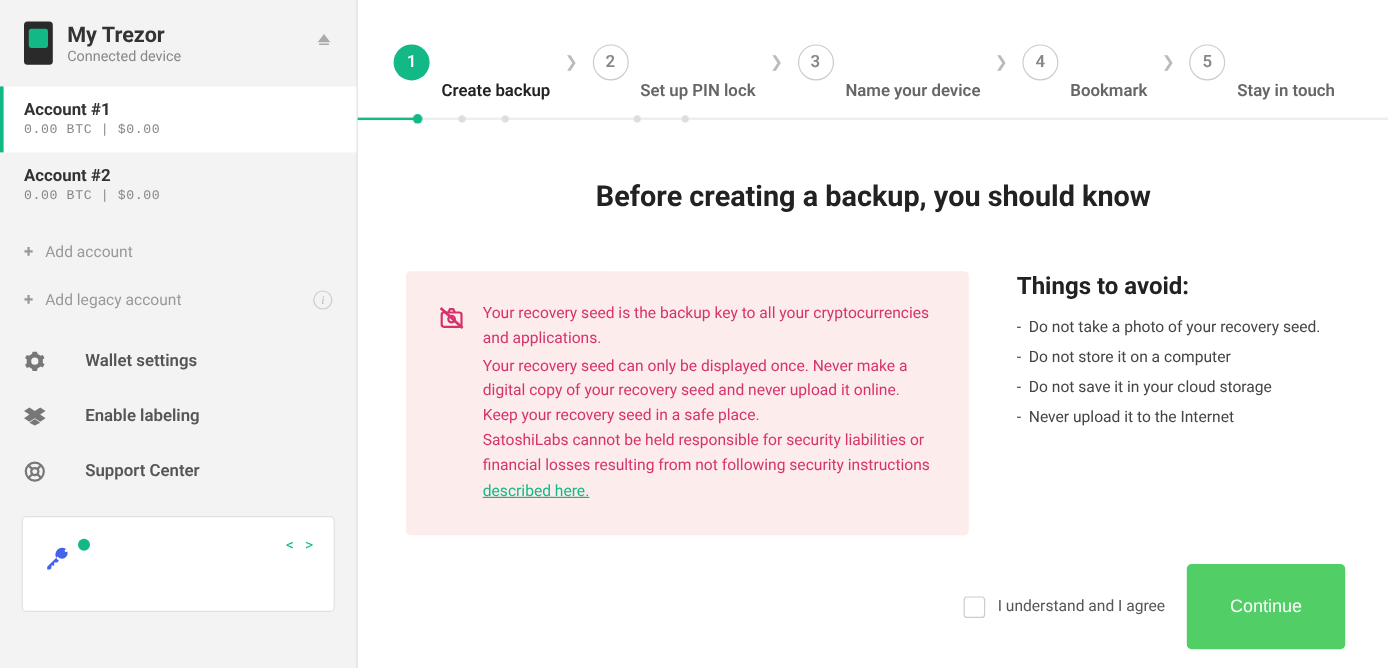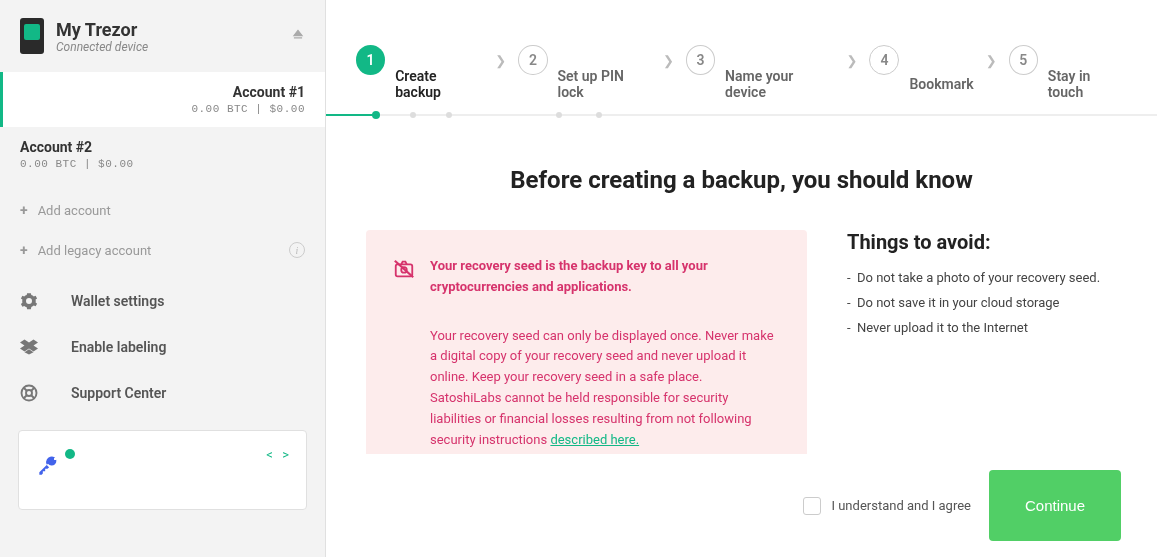--- a/index.html
+++ b/index.html
@@ -1,29 +1,29 @@
 <!DOCTYPE html>
 <html><head>
   <meta charset="utf-8">
   <style>
     * { margin: 0; padding: 0; box-sizing: border-box; }
     body { font-family: -apple-system, BlinkMacSystemFont, "Segoe UI", Roboto, Arial, sans-serif; color: #333; background: #fff; width: 1157px; height: 557px; overflow: hidden; display: flex; }
     
-    .sidebar { width: 326px; background: #f3f3f3; border-right: 1px solid #e0e0e0; display: flex; flex-direction: column; }
+    .sidebar { width: 298px; background: #f3f3f3; border-right: 1px solid #e0e0e0; display: flex; flex-direction: column; }
     
     .device-header { padding: 18px 20px 18px 20px; display: flex; align-items: center; }
     .device-icon { width: 24px; height: 36px; background: #2a2a2a; border-radius: 3px; position: relative; margin-right: 12px; }
     .device-icon::before { content: ''; position: absolute; top: 6px; left: 4px; right: 4px; height: 16px; background: #12b886; border-radius: 2px; }
     .device-info { flex: 1; }
     .device-name { font-size: 18px; font-weight: 700; color: #333; }
-    .device-status { font-size: 12px; color: #888; font-style: italic; }
+    .device-status { font-size: 12px; color: #888; }
     .eject-icon { color: #aaa; font-size: 14px; }
     
     .account-item { padding: 12px 20px; cursor: pointer; }
-    .account-item.active { background: #fff; border-left: 3px solid #12b886; padding-left: 17px; text-align: right; }
+    .account-item.active { background: #fff; border-left: 3px solid #12b886; padding-left: 17px; }
     .account-name { font-size: 14px; font-weight: 700; color: #333; margin-bottom: 3px; }
     .account-balance { font-size: 11px; font-family: "Courier New", monospace; color: #888; letter-spacing: 0.5px; }
     
     .sidebar-action { padding: 12px 20px; display: flex; align-items: center; color: #999; font-size: 13px; cursor: pointer; }
     .sidebar-action .plus { margin-right: 10px; font-size: 14px; font-weight: bold; }
     .info-icon { color: #bbb; border: 1px solid #ccc; border-radius: 50%; width: 16px; height: 16px; display: inline-flex; align-items: center; justify-content: center; font-size: 10px; font-style: italic; font-family: Georgia, serif; }
     
     .sidebar-menu { padding: 14px 20px; display: flex; align-items: center; color: #555; font-size: 14px; font-weight: 600; cursor: pointer; gap: 21px; }
     .sidebar-menu .menu-icon { margin-right: 12px; width: 18px; height: 18px; display: inline-flex; align-items: center; justify-content: center; color: #777; }
     
@@ -46,28 +46,28 @@
     .step.active .step-label { color: #222; }
     .step:not(.active) .step-label { color: #666; }
     .chevron { color: #bbb; font-size: 13px; margin: 0 6px; }
     
     .progress-bar { height: 2px; background: #eee; position: relative; }
     .progress-fill { height: 2px; background: #12b886; width: 50px; position: absolute; left: 0; }
     .progress-dot { width: 8px; height: 8px; border-radius: 50%; background: #12b886; position: absolute; top: -3px; left: 46px; }
     .progress-odot { width: 6px; height: 6px; border-radius: 50%; background: #ddd; position: absolute; top: -2px; }
     
     .content { padding: 50px 40px 30px 40px; flex: 1; overflow: auto; }
-    .content-title { text-align: center; font-size: 24px; font-weight: 700; color: #222; margin-bottom: 36px; }
+    .content-title { text-align: center; font-size: 24px; font-weight: 700; color: #222; margin-bottom: 48px; }
     
     .two-col { display: flex; gap: 40px; max-width: 800px; margin: 0 auto; }
     
     .warning-box { background: #fdecec; border-radius: 4px; padding: 26px 26px 26px 26px; flex: 1; display: flex; gap: 14px; }
     .cam-icon { width: 24px; color: #d6336c; flex-shrink: 0; margin-top: 2px; }
     .warning-text { color: #d6336c; font-size: 13px; line-height: 1.6; }
-    .warning-text strong { font-weight: 700; display: block; margin-bottom: 28px; }
+    .warning-text strong { font-weight: 400; display: block; margin-bottom: 2px; }
     .warning-text .link { color: #12b886; text-decoration: underline; cursor: pointer; }
     
     .avoid-col { flex: 0 0 270px; font-size: 13px; color: #444; }
     .avoid-title { font-weight: 700; color: #222; margin-bottom: 16px; font-size: 20px; }
     .avoid-col ul { list-style: none; }
     .avoid-col li { margin-bottom: 10px; padding-left: 10px; position: relative; }
     .avoid-col li::before { content: '-'; position: absolute; left: 0; }
     
     .footer { display: flex; justify-content: flex-end; align-items: center; padding: 16px 36px; gap: 18px; border-top: 0; }
     .checkbox-wrap { display: flex; align-items: center; gap: 10px; cursor: pointer; }
@@ -210,20 +210,21 @@
           <strong>Your recovery seed is the backup key to all your cryptocurrencies and applications.</strong>
           <span>Your recovery seed can only be displayed once. Never make a digital copy of your recovery seed and never upload it online. Keep your recovery seed in a safe place.</span><br>
           <span>SatoshiLabs cannot be held responsible for security liabilities or financial losses resulting from not following security instructions </span><span class="link">described here.</span>
         </div>
       </div>
 
       <div class="avoid-col">
         <div class="avoid-title">Things to avoid:</div>
         <ul>
           <li>Do not take a photo of your recovery seed.</li>
+          <li>Do not store it on a computer</li>
           <li>Do not save it in your cloud storage</li>
           <li>Never upload it to the Internet</li>
         </ul>
       </div>
     </div>
   </div>
 
   <div class="footer">
     <label class="checkbox-wrap">
       <span class="checkbox"></span>

